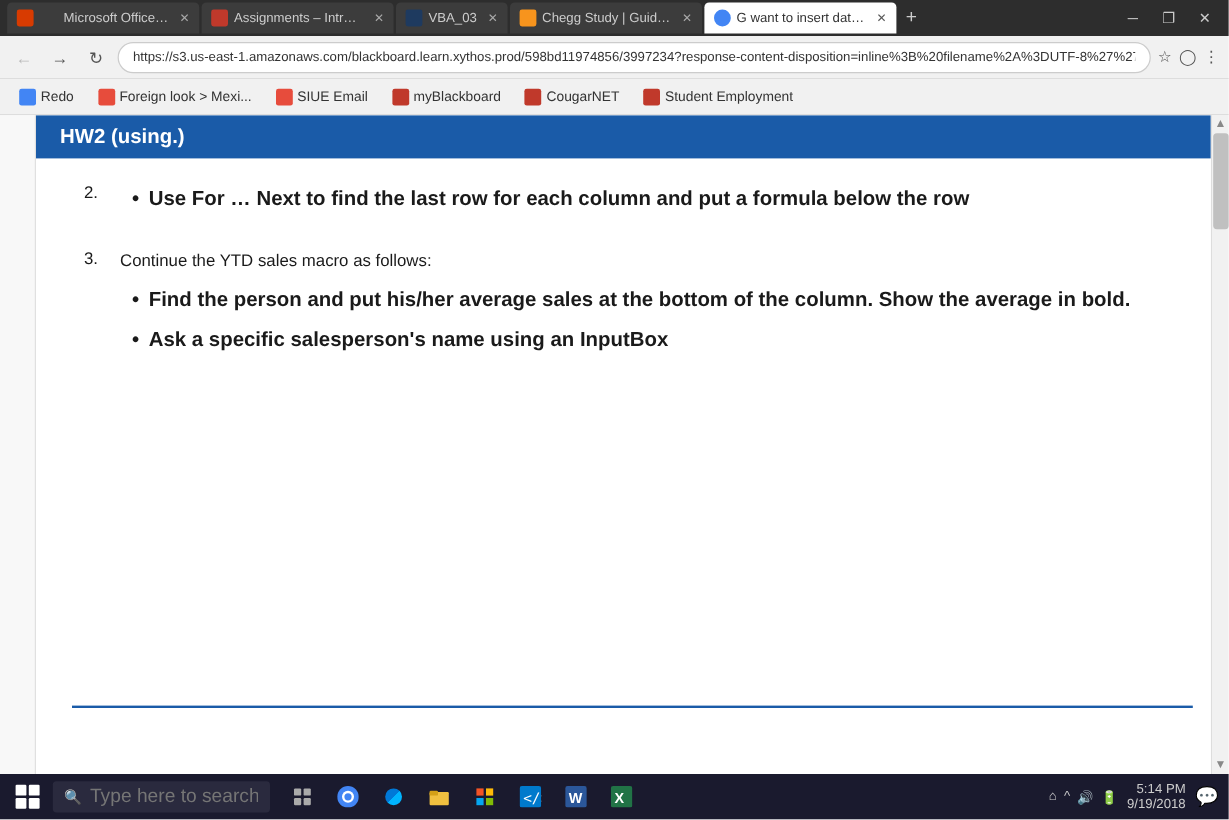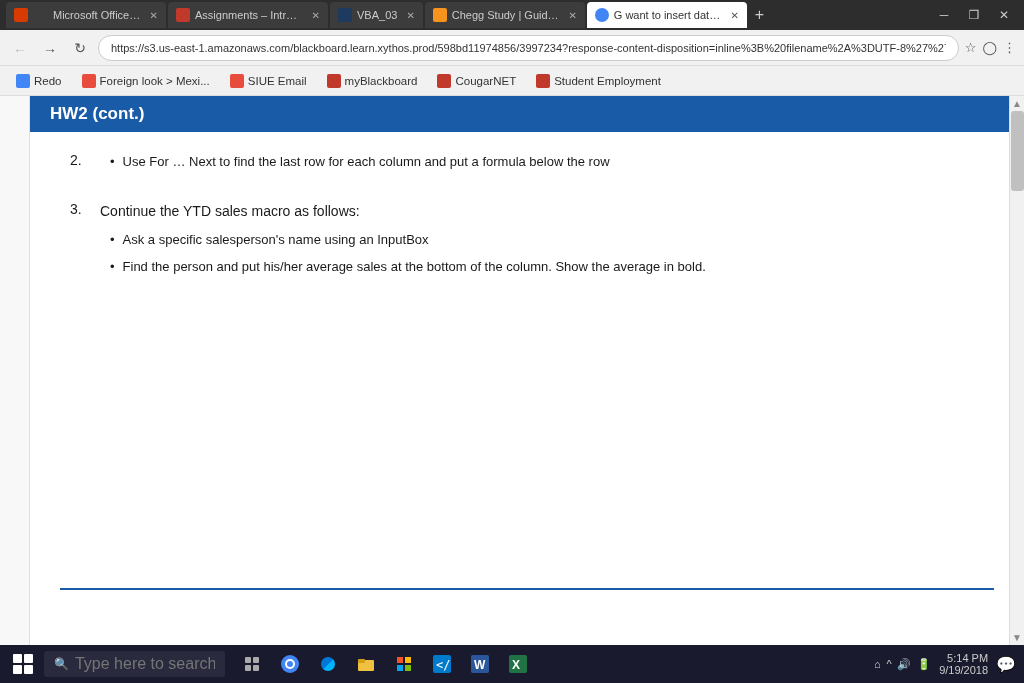--- a/index.html
+++ b/index.html
@@ -205,24 +205,25 @@
     }
 
     .bullet-list {
       list-style: none;
       padding-left: 10px;
     }
 
     .bullet-list li {
       display: flex;
       gap: 8px;
-      font-size: 13px;
+      font-size: 17px;
       color: #1a1a1a;
       line-height: 1.6;
       margin-bottom: 6px;
+      font-weight: bold;
     }
 
     .bullet-list li::before {
       content: "•";
       color: #1a1a1a;
       flex-shrink: 0;
     }
 
     
     .bottom-divider {
@@ -418,21 +419,21 @@
   </div>
 </div>
 
 <div class="content-area">
 
   <div class="left-margin"></div>
 
   <div class="page-content">
 
     <div class="hw-header">
-      <span>HW2 (cont.)</span>
+      <span>HW2 (using.)</span>
     </div>
 
     <div class="numbered-list">
 
       <div class="list-item-numbered">
         <span class="list-number">2.</span>
         <div class="list-content">
           <ul class="bullet-list">
             <li>
               <span>Use For … Next to find the last row for each column and put a formula below the row</span>
@@ -440,24 +441,24 @@
           </ul>
         </div>
       </div>
 
       <div class="list-item-numbered">
         <span class="list-number">3.</span>
         <div class="list-content">
           <p>Continue the YTD sales macro as follows:</p>
           <ul class="bullet-list">
             <li>
-              <span>Ask a specific salesperson's name using an InputBox</span>
+              <span>Find the person and put his/her average sales at the bottom of the column.  Show the average in bold.</span>
             </li>
             <li>
-              <span>Find the person and put his/her average sales at the bottom of the column.  Show the average in bold.</span>
+              <span>Ask a specific salesperson's name using an InputBox</span>
             </li>
           </ul>
         </div>
       </div>
 
     </div>
 
     <div class="bottom-divider"></div>
   </div>
 

